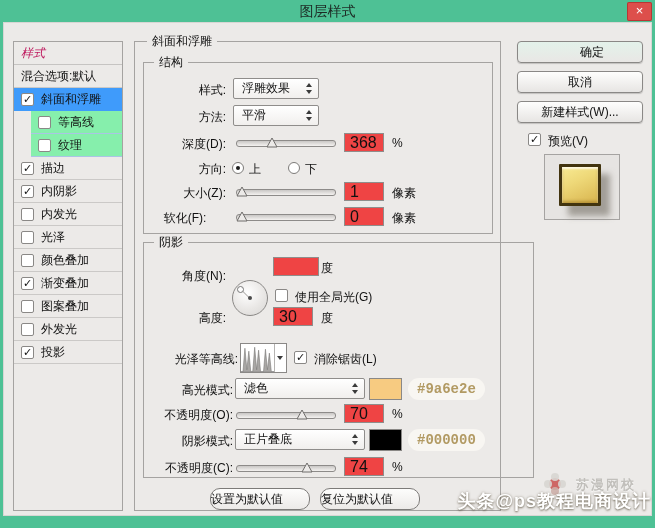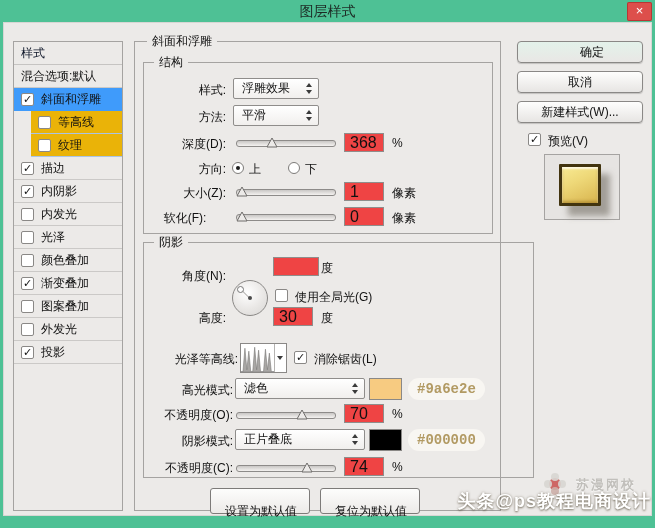--- a/index.html
+++ b/index.html
@@ -65,31 +65,31 @@
   .swatch{position:absolute;width:33px;height:22px;border:1px solid #8a8886;box-sizing:border-box;}
   .hexpill{position:absolute;height:22px;line-height:22px;background:#f8f6f2;border-radius:11px;
        padding:0 9px;color:#b29a63;font-weight:bold;font-size:14px;
        font-family:Liberation Mono, monospace;}
   
   .pbtn{position:absolute;width:126px;height:22px;background:linear-gradient(#fefefd,#e7e5e3);
        border:1px solid #8a8886;border-radius:4px;text-align:center;font-size:12px;line-height:20px;
        color:#111;box-shadow:0 1px 1px rgba(0,0,0,.18);box-sizing:border-box;
        font-family:"Liberation Sans","DejaVu Sans",sans-serif;padding:0;}
   .fbtn{position:absolute;width:100px;height:22px;background:linear-gradient(#fdfdfc,#eceae8);
-       border:1px solid #7d7b79;border-radius:3px;text-align:right;font-size:12px;line-height:20px;
-       color:#111;box-sizing:border-box;font-family:"Liberation Sans","DejaVu Sans",sans-serif;padding:12px;}
-  
-  .side-head{height:22px;border-bottom:1px solid #c6c4c2;font-size:12px;color:#0f172a;
-       line-height:22px;padding-left:7px;}
+       border:1px solid #7d7b79;border-radius:10px;text-align:left;font-size:12px;line-height:20px;
+       color:#111;box-sizing:border-box;font-family:"Liberation Sans","DejaVu Sans",sans-serif;padding:0;}
+  
+  .side-head{height:22px;border-bottom:1px solid #c6c4c2;font-size:12px;color:#be185d;
+       line-height:22px;padding-left:7px;font-style:italic;}
   .side-row{position:relative;height:22px;border-bottom:1px solid #cbc9c7;display:flex;
        align-items:center;font-size:12px;color:#111;}
   .side-row .checkbox{position:static;margin-left:7px;flex:0 0 13px;}
   .side-row .side-label{margin-left:7px;white-space:nowrap;}
   .side-row.selected{background:#3f9bfb;border-bottom-color:#3f9bfb;}
-  .side-row.sub{margin-left:17px;background:#eab308;border-bottom-color:#aac4e4;}
+  .side-row.sub{margin-left:17px;background:#86efac;border-bottom-color:#aac4e4;}
   
   .pvbox{position:absolute;width:76px;height:66px;border:1px solid #a5a3a1;background:#e6e4e2;box-sizing:border-box;}
   .gold{position:absolute;left:14px;top:9px;width:36px;height:36px;border:3px solid #42340f;border-radius:1px;
        background:linear-gradient(155deg,#f8ea92 0%,#eed878 40%,#d8b44e 100%);
        box-shadow:9px 10px 6px rgba(105,100,90,.55),
                   inset 0 2px 2px rgba(255,255,255,.75), inset 0 -2px 3px rgba(140,100,20,.45);}
   
   .wm-main{position:absolute;right:4px;top:489px;font-size:18px;font-weight:bold;color:#ffffff;
        letter-spacing:1px;text-shadow:0 1px 2px rgba(80,70,50,.65),0 0 3px rgba(80,70,50,.4);white-space:nowrap;}
   .wm-faint{position:absolute;left:576px;top:476px;font-size:13px;font-weight:bold;color:#b7b5b0;

